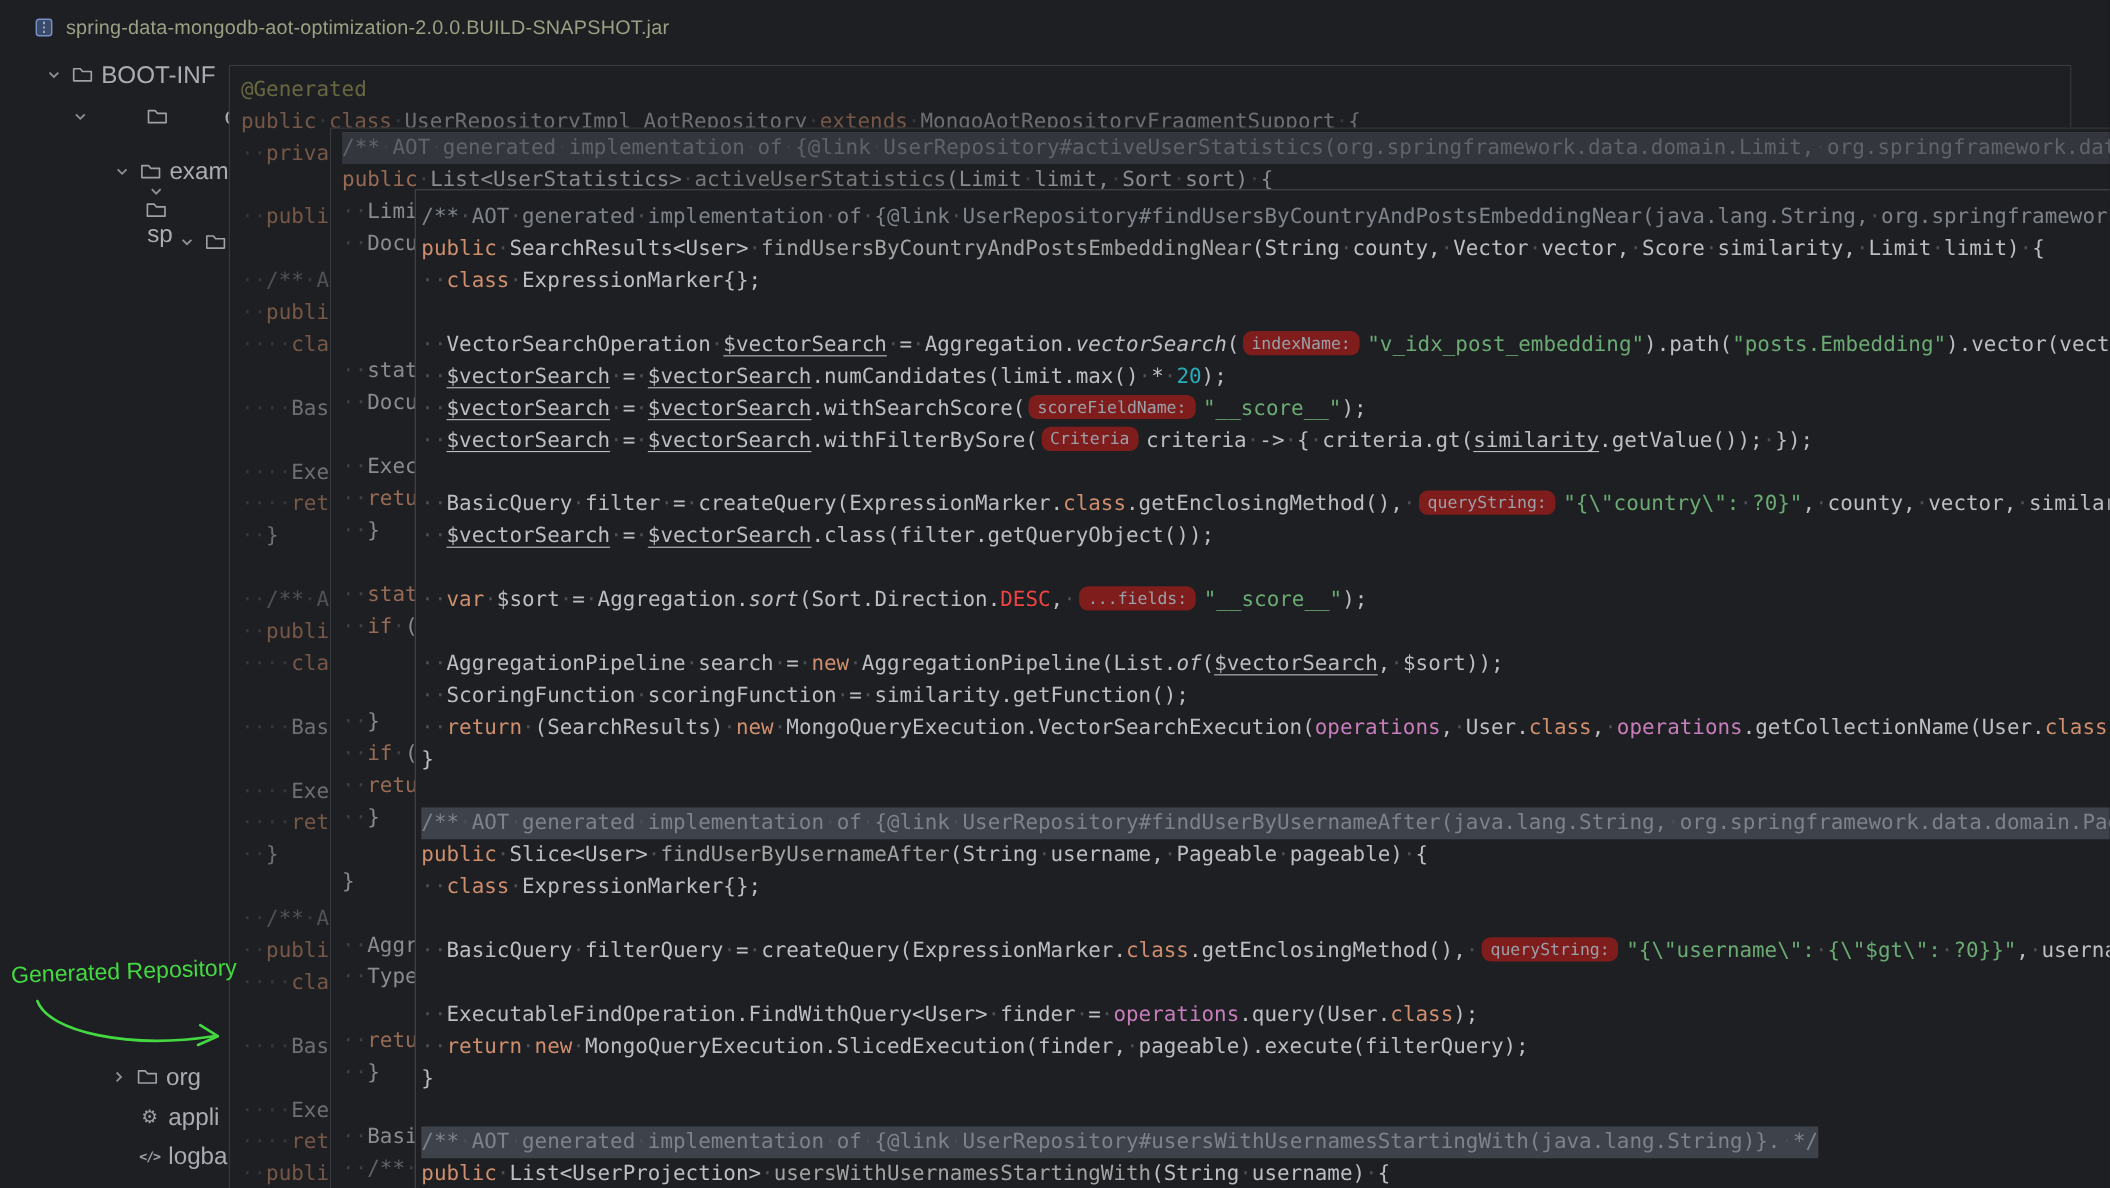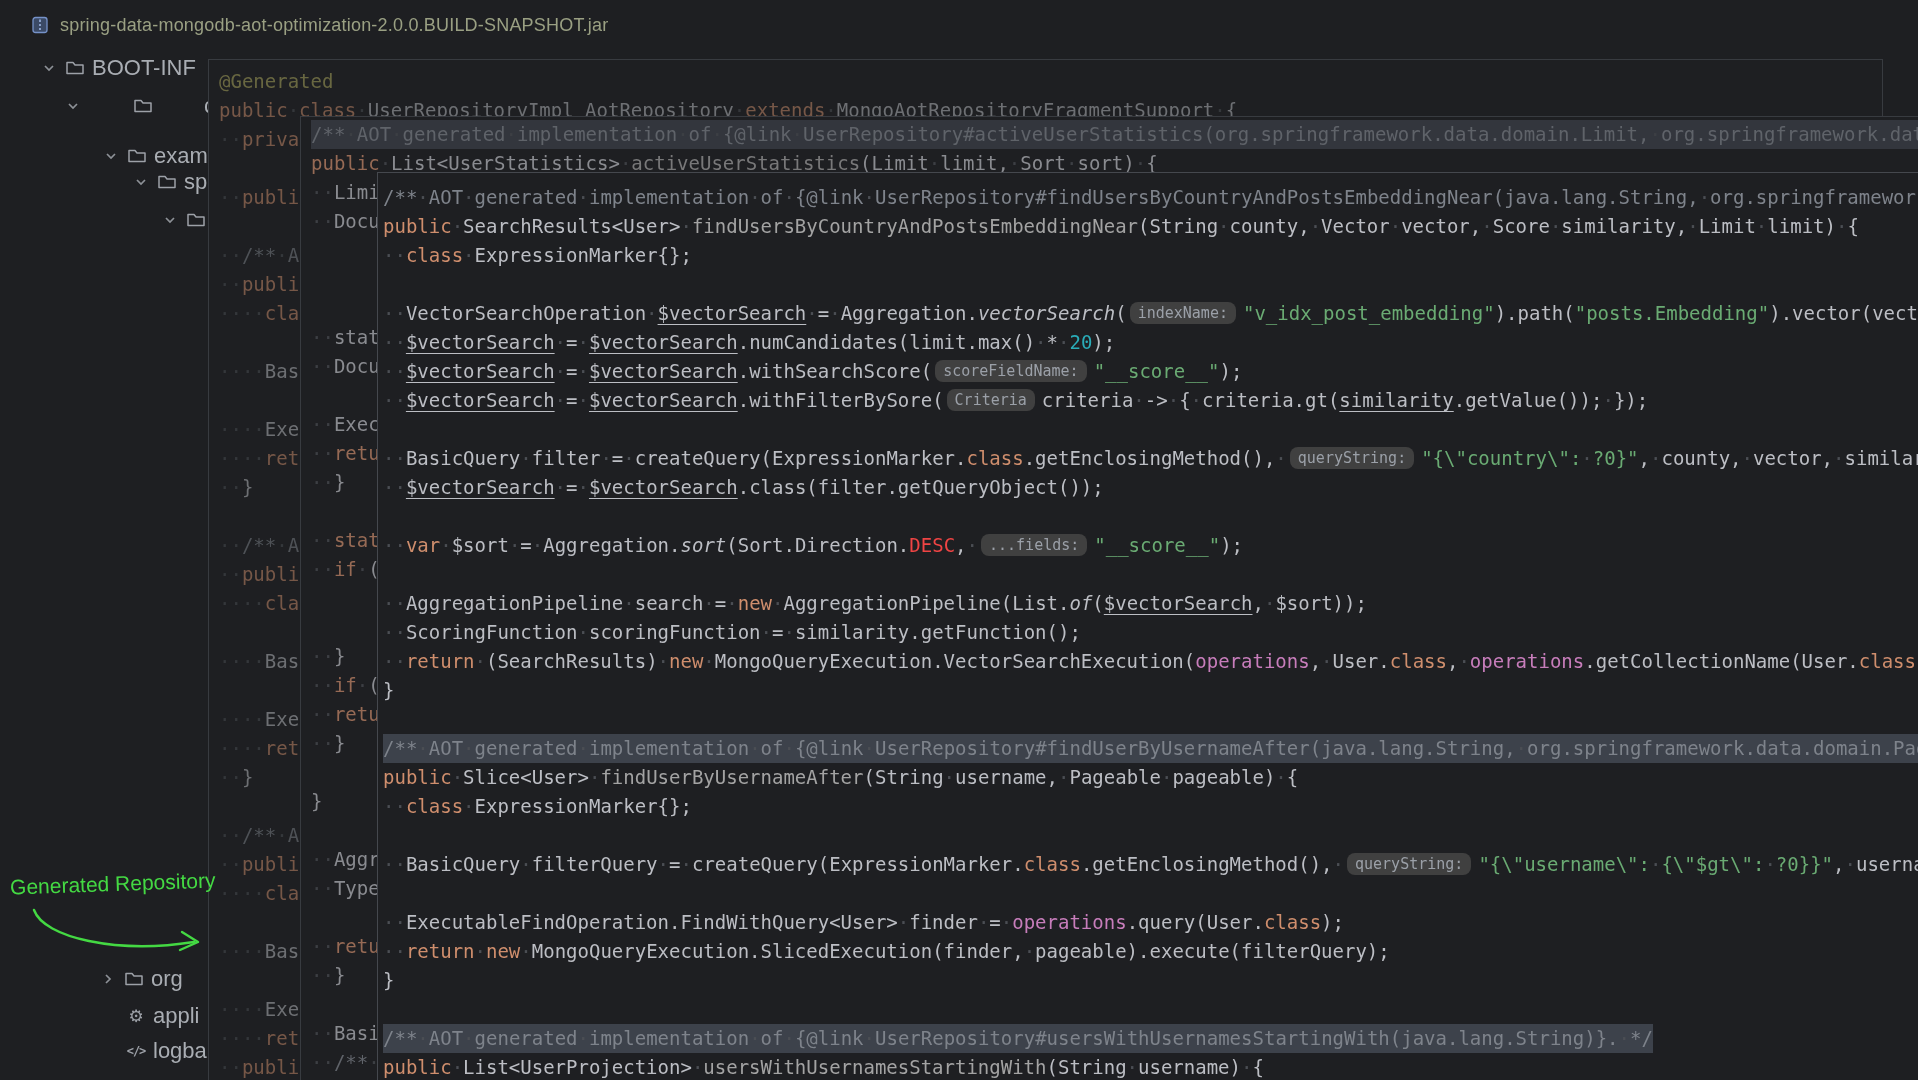--- a/index.html
+++ b/index.html
@@ -31,21 +31,21 @@
   .t-str{color:#6aab73}
   .t-n{color:#2aacb8}
   .t-c{color:#7e838b}
   .t-m{color:#a3a3a3}
   .t-p{color:#c77dbb}
   .t-pi{color:#ef4444;}
   .t-it{color:#bcbec4;font-style:italic}
   .t-u{color:#bcbec4;text-decoration:underline;text-underline-offset:4px;text-decoration-thickness:1px;}
   .t-a{color:#b3ae60}
   .ws{color:#4b4e54}
-  .chip{display:inline-block;background:#404040;color:#9ba0a8;border-radius:8px;padding:0 8px;margin:0 7px 0 3px;
+  .chip{display:inline-block;background:#7f1d1d;color:#9ba0a8;border-radius:8px;padding:0 8px;margin:0 7px 0 3px;
         font-size:15px;line-height:22px;vertical-align:2px;font-family:"DejaVu Sans Mono",monospace;}
   .veil{position:absolute;inset:0;background:#1e1f22;pointer-events:none;}
   #panel-back .veil{opacity:.5;}
   #panel-mid  .veil{opacity:.32;}
   
   .note{position:absolute;left:10px;top:872px;z-index:10;color:#44d943;font-size:21px;
         transform:rotate(-2deg);white-space:nowrap;}
   .note-arrow{position:absolute;left:22px;top:906px;z-index:10;}
 </style>
 </head>
@@ -100,21 +100,21 @@
           </svg>
         </span>
       <span class="ficon">
           <svg width="20" height="18" viewBox="0 0 20 18">
             <path d="M2 3.5h6l2 2.5h8v8.5H2z" fill="none" stroke="currentColor" stroke-width="1.5" stroke-linejoin="round"></path>
           </svg>
         </span>
       <span class="lbl">exam</span>
     </div>
 
-    <div class="row" style="top:166px;left:132px;">
+    <div class="row" style="top:166px;left:132px;flex-direction:column;">
       <span class="chev">
           <svg width="16" height="16" viewBox="0 0 16 16">
             <path d="M4 6l4 4 4-4" fill="none" stroke="currentColor" stroke-width="1.7"></path>
           </svg>
         </span>
       <span class="ficon">
           <svg width="20" height="18" viewBox="0 0 20 18">
             <path d="M2 3.5h6l2 2.5h8v8.5H2z" fill="none" stroke="currentColor" stroke-width="1.5" stroke-linejoin="round"></path>
           </svg>
         </span>

